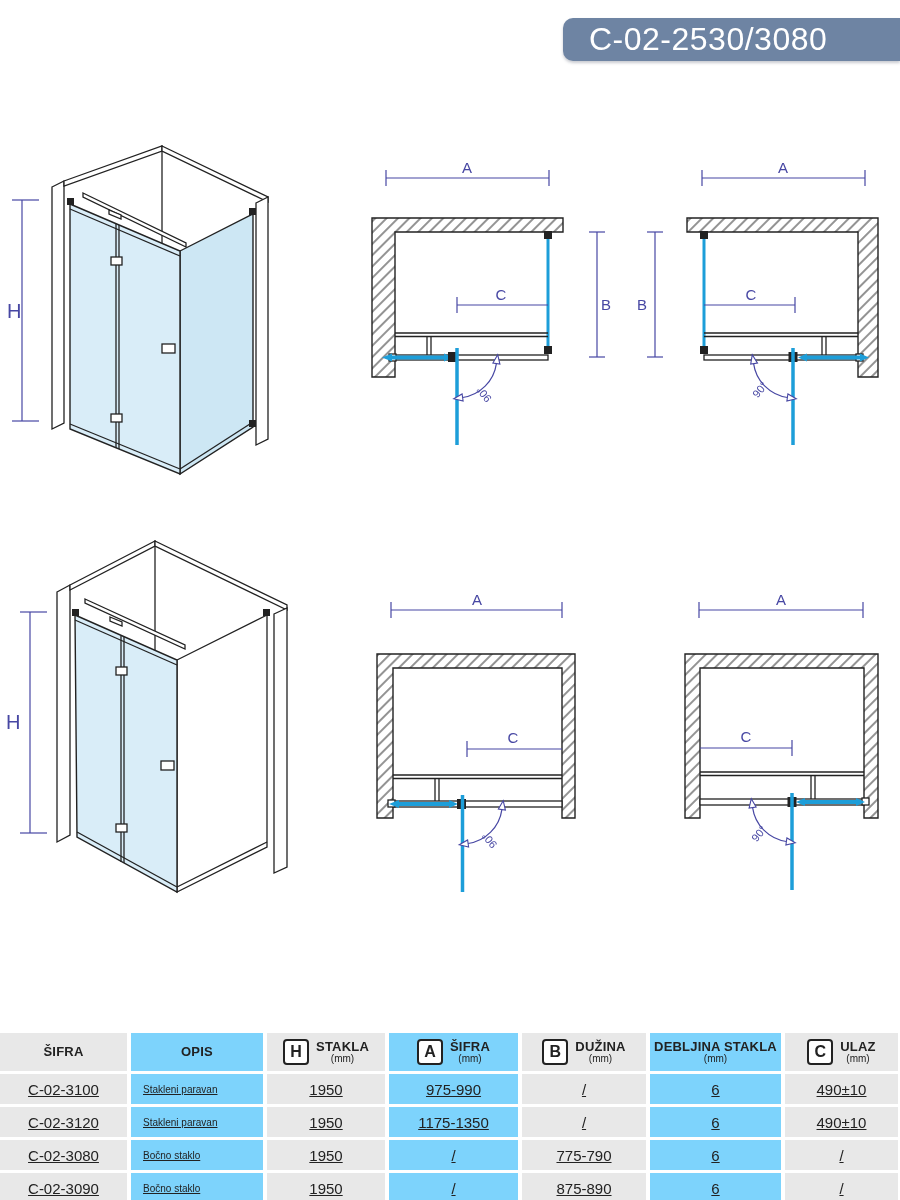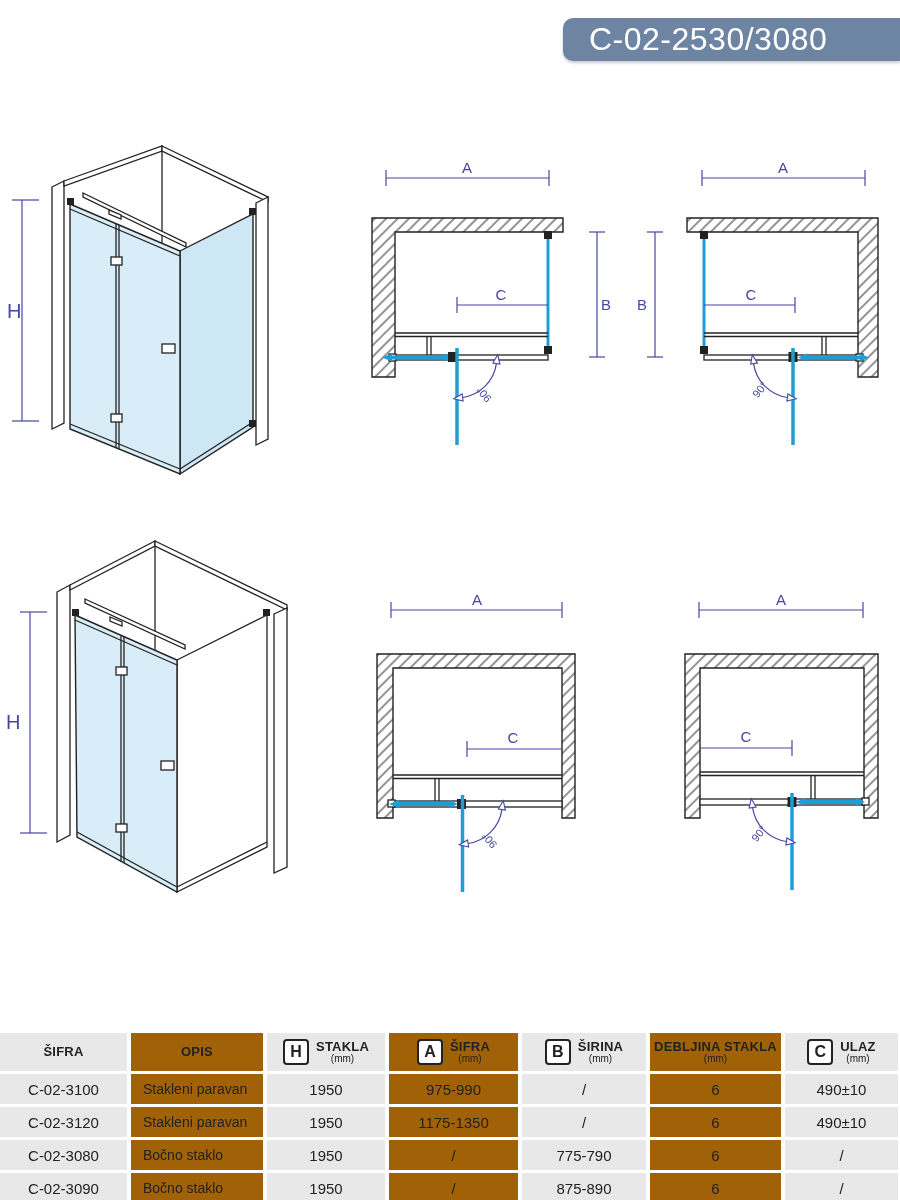--- a/index.html
+++ b/index.html
@@ -23,31 +23,31 @@
   .dimtxtH{fill:#4747a3;font-size:20px;}
   .dimtxtS{fill:#4747a3;font-size:11px;}
   .cy{stroke:#1d9ed9;fill:none;}
   .blk{fill:#222;stroke:none;}
   .arr{fill:#fff;stroke:#4747a3;stroke-width:1.1;}
   .cyarr{fill:#1d9ed9;stroke:none;}
   
   .spec-table{position:absolute;left:0;top:1033px;width:898px;
       display:grid;grid-template-columns:127px 132px 118px 129px 124px 131px 113px;
       grid-template-rows:38px 30px 30px 30px 30px;column-gap:4px;row-gap:3px;}
-  .th,.td{display:flex;align-items:center;justify-content:center;color:#222;background:#a16207;}
+  .th,.td{display:flex;align-items:center;justify-content:center;color:#222;background:#7dd3fc;}
   .shade{background:#e8e8e8;}
   .th{gap:7px;}
   .ht{display:flex;flex-direction:column;align-items:center;line-height:1.05;}
   .t1{font-weight:bold;font-size:13px;letter-spacing:.2px;}
   .t2{font-size:10px;}
   .lbox{width:22px;height:22px;border:2px solid #222;border-radius:4px;background:#fff;
         display:flex;align-items:center;justify-content:center;
         font-size:16px;font-weight:bold;flex:0 0 auto;}
-  .td{font-size:15px;}
-  .td.l{justify-content:flex-start;padding-left:12px;font-size:14px;}
+  .td{font-size:15px;text-decoration:underline;}
+  .td.l{justify-content:flex-start;padding-left:12px;font-size:10px;}
 </style>
 </head>
 <body>
 
 <div class="page">
 
   <svg width="0" height="0" style="position:absolute">
     <defs>
       <pattern id="hatch" width="8" height="8" patternUnits="userSpaceOnUse" patternTransform="rotate(45)">
         <line x1="4" y1="0" x2="4" y2="8" stroke="#3a3a3a" stroke-width="1.1"></line>
@@ -312,21 +312,21 @@
     <div class="th">
       <span class="lbox">A</span>
       <div class="ht">
           <span class="t1">ŠIFRA</span>
         <span class="t2">(mm)</span>
         </div>
     </div>
     <div class="th shade">
       <span class="lbox">B</span>
       <div class="ht">
-          <span class="t1">ŠIRINA</span>
+          <span class="t1">DUŽINA</span>
         <span class="t2">(mm)</span>
         </div>
     </div>
     <div class="th">
       <div class="ht">
           <span class="t1">DEBLJINA STAKLA</span>
         <span class="t2">(mm)</span>
         </div>
     </div>
     <div class="th shade">

